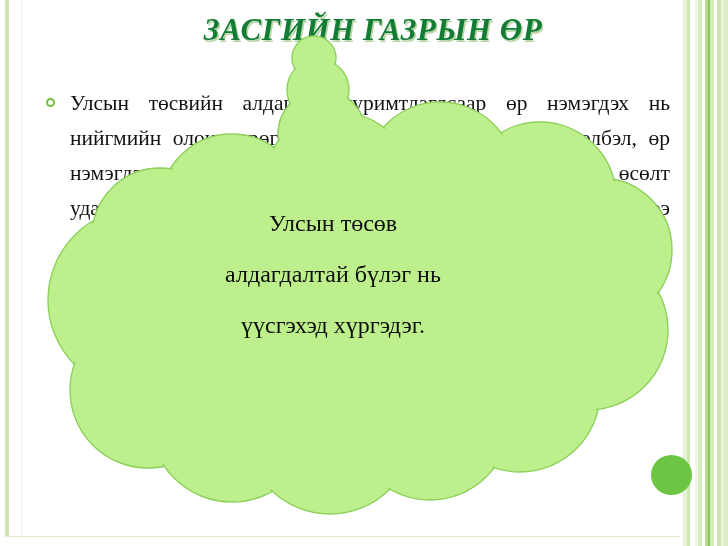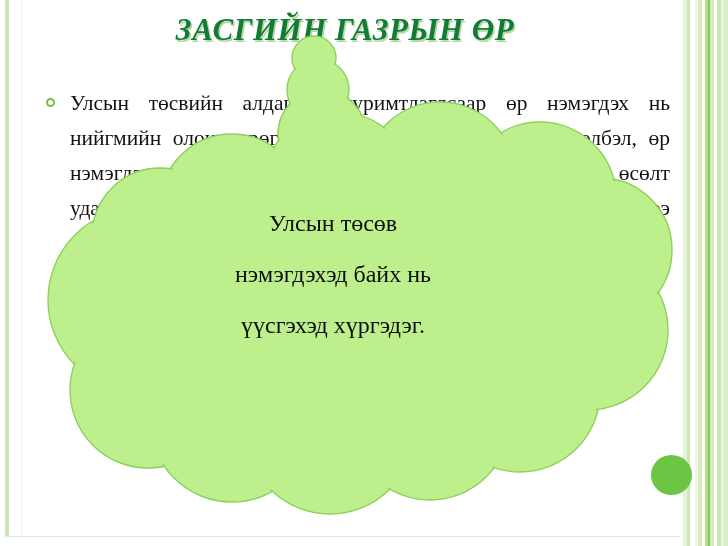--- a/index.html
+++ b/index.html
@@ -74,20 +74,21 @@
     width: 690px;
     text-align: center;
     font-family: "Liberation Serif", serif;
     font-size: 31px;
     font-weight: bold;
     font-style: italic;
     letter-spacing: 0.5px;
     color: #127c35;
     text-shadow: 1.5px 1.5px 0 #b9d6a8;
     white-space: nowrap;
+    padding-left: 28px;
   }
 
   
   .body-block {
     position: absolute;
     left: 40px;
     top: 86px;
     width: 630px;
   }
   .bullet {
@@ -223,19 +224,19 @@
         <circle cx="160" cy="236" r="66"></circle>
         <circle cx="314" cy="58" r="21"></circle>
         <circle cx="318" cy="90" r="30"></circle>
         <circle cx="322" cy="134" r="43"></circle>
       </g>
     </svg>
   </div>
 
   <div class="cloud-text" id="cloud-text">
       <div>Улсын төсөв</div>
-      <div>нэмэгдэхэд байх нь</div>
+      <div>алдагдалтай бүлэг нь</div>
       <div>үүсгэхэд хүргэдэг.</div>
     </div>
 
   <div class="dot" id="accent-dot" style="background: rgb(108, 198, 68);"></div>
 
 </div>
 
 </body></html>

